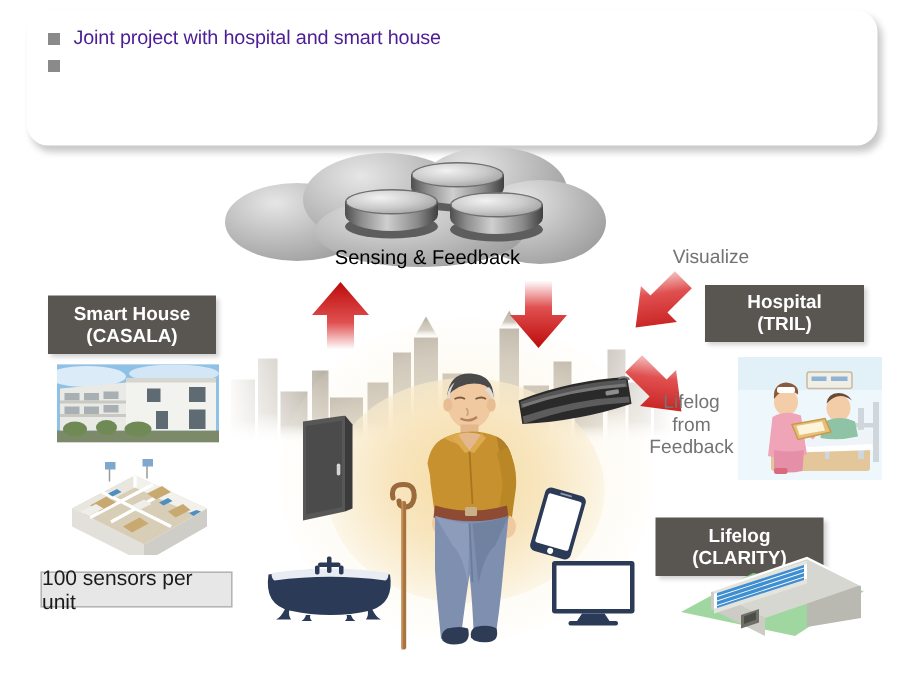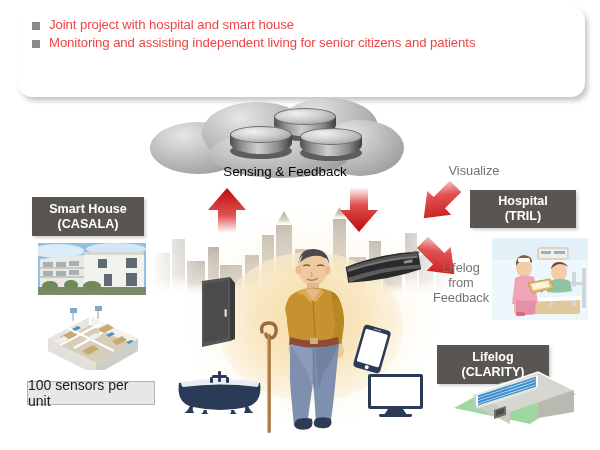--- a/index.html
+++ b/index.html
@@ -41,21 +41,21 @@
     width: 8px;
     height: 8px;
     background: #8a8a8a;
     flex: 0 0 8px;
     margin-top: 6px;
     margin-right: 9px;
   }
   .bullet-text {
     font-size: 13.2px;
     line-height: 17px;
-    color: #ef4444;
+    color: #4c1d95;
     letter-spacing: -0.1px;
   }
 
   
   .cloud-wrap {
     position: absolute;
     left: 148px;
     top: 96px;
     width: 260px;
     height: 85px;
@@ -293,21 +293,20 @@
 
 <div id="stage">
 
   <div class="header-box">
     <div class="bullet-row">
       <div class="bullet-sq"></div>
       <div class="bullet-text">Joint project with hospital and smart house</div>
     </div>
     <div class="bullet-row">
       <div class="bullet-sq"></div>
-      <div class="bullet-text">Monitoring and assisting independent living for senior citizens and patients</div>
     </div>
   </div>
 
   <div class="skyline">
     <svg width="300" height="90" viewBox="0 0 300 90">
       <defs>
         <linearGradient id="skyFade" x1="0" y1="0" x2="0" y2="1">
           <stop offset="0%" stop-color="#b9b2a6"></stop>
           <stop offset="65%" stop-color="#cfc9bd"></stop>
           <stop offset="100%" stop-color="#ffffff" stop-opacity="0.15"></stop>

